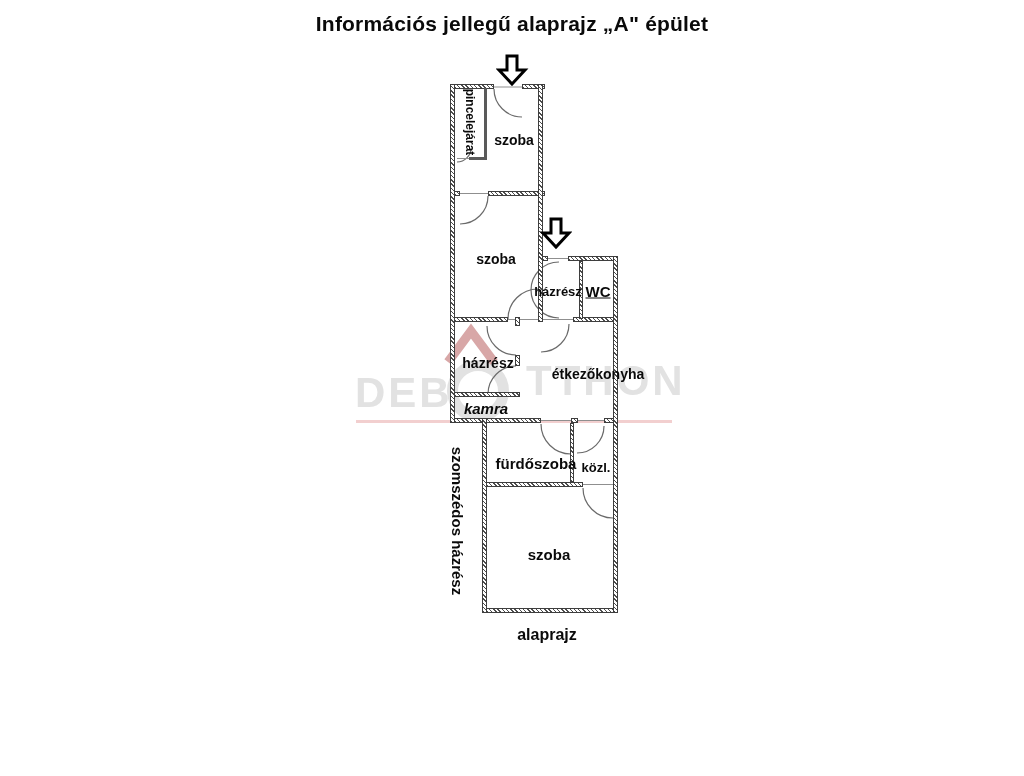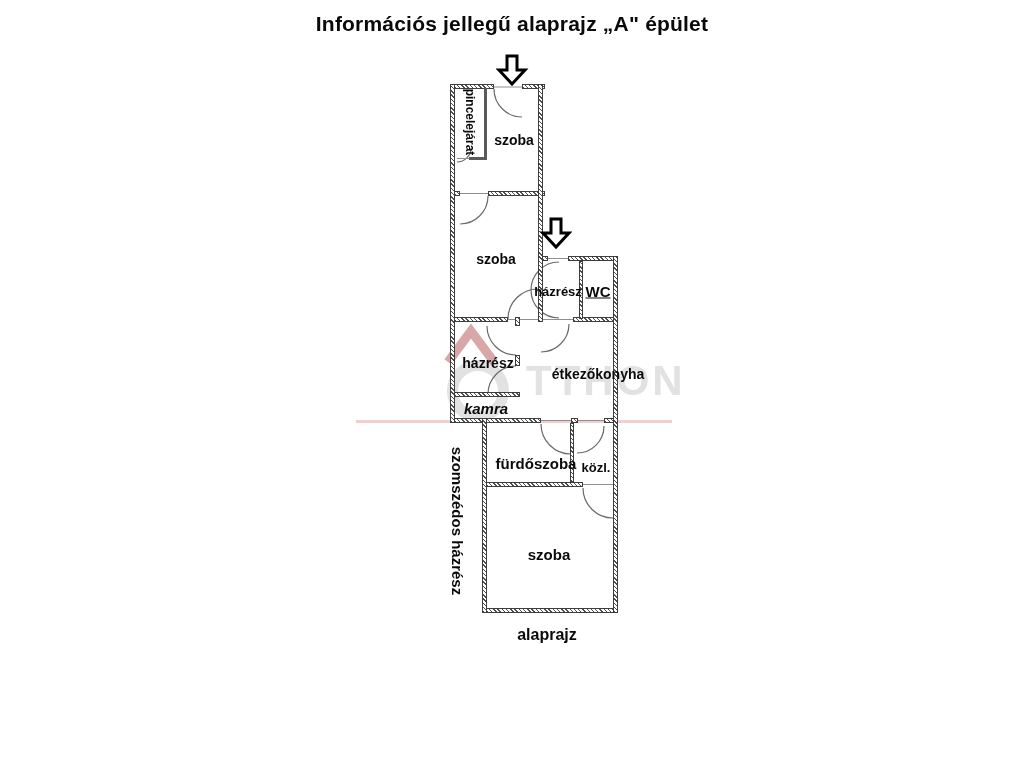--- a/index.html
+++ b/index.html
@@ -24,20 +24,21 @@
        transform:translate(-50%,-50%);}
   .vert{transform:translate(-50%,-50%) rotate(90deg);}
 </style>
 </head>
 <body>
 
 <div class="canvas">
 
   <div class="title">Információs jellegű alaprajz „A" épület</div>
 
+  <div class="wm wm-txt" style="left:355px;top:372px;">DEB</div>
   <div class="wm wm-ring" style="left:447px;top:360px;"></div>
   <svg class="roofsvg" width="1024" height="776" viewBox="0 0 1024 776">
     <polyline points="448,362 471,331 494,362" fill="none" stroke="#d8a7a7" stroke-width="9"></polyline>
   </svg>
   <div class="wm wm-txt" style="left:526px;top:360px;">TTHON</div>
   <div class="wm wm-line" style="left:356px;top:420px;width:316px;"></div>
 
   <svg class="arcs" width="1024" height="776" viewBox="0 0 1024 776">
     <g fill="none" stroke="#6a6a6a" stroke-width="1.2">
       <path d="M 494 89 A 28 28 0 0 0 522 117"></path>

